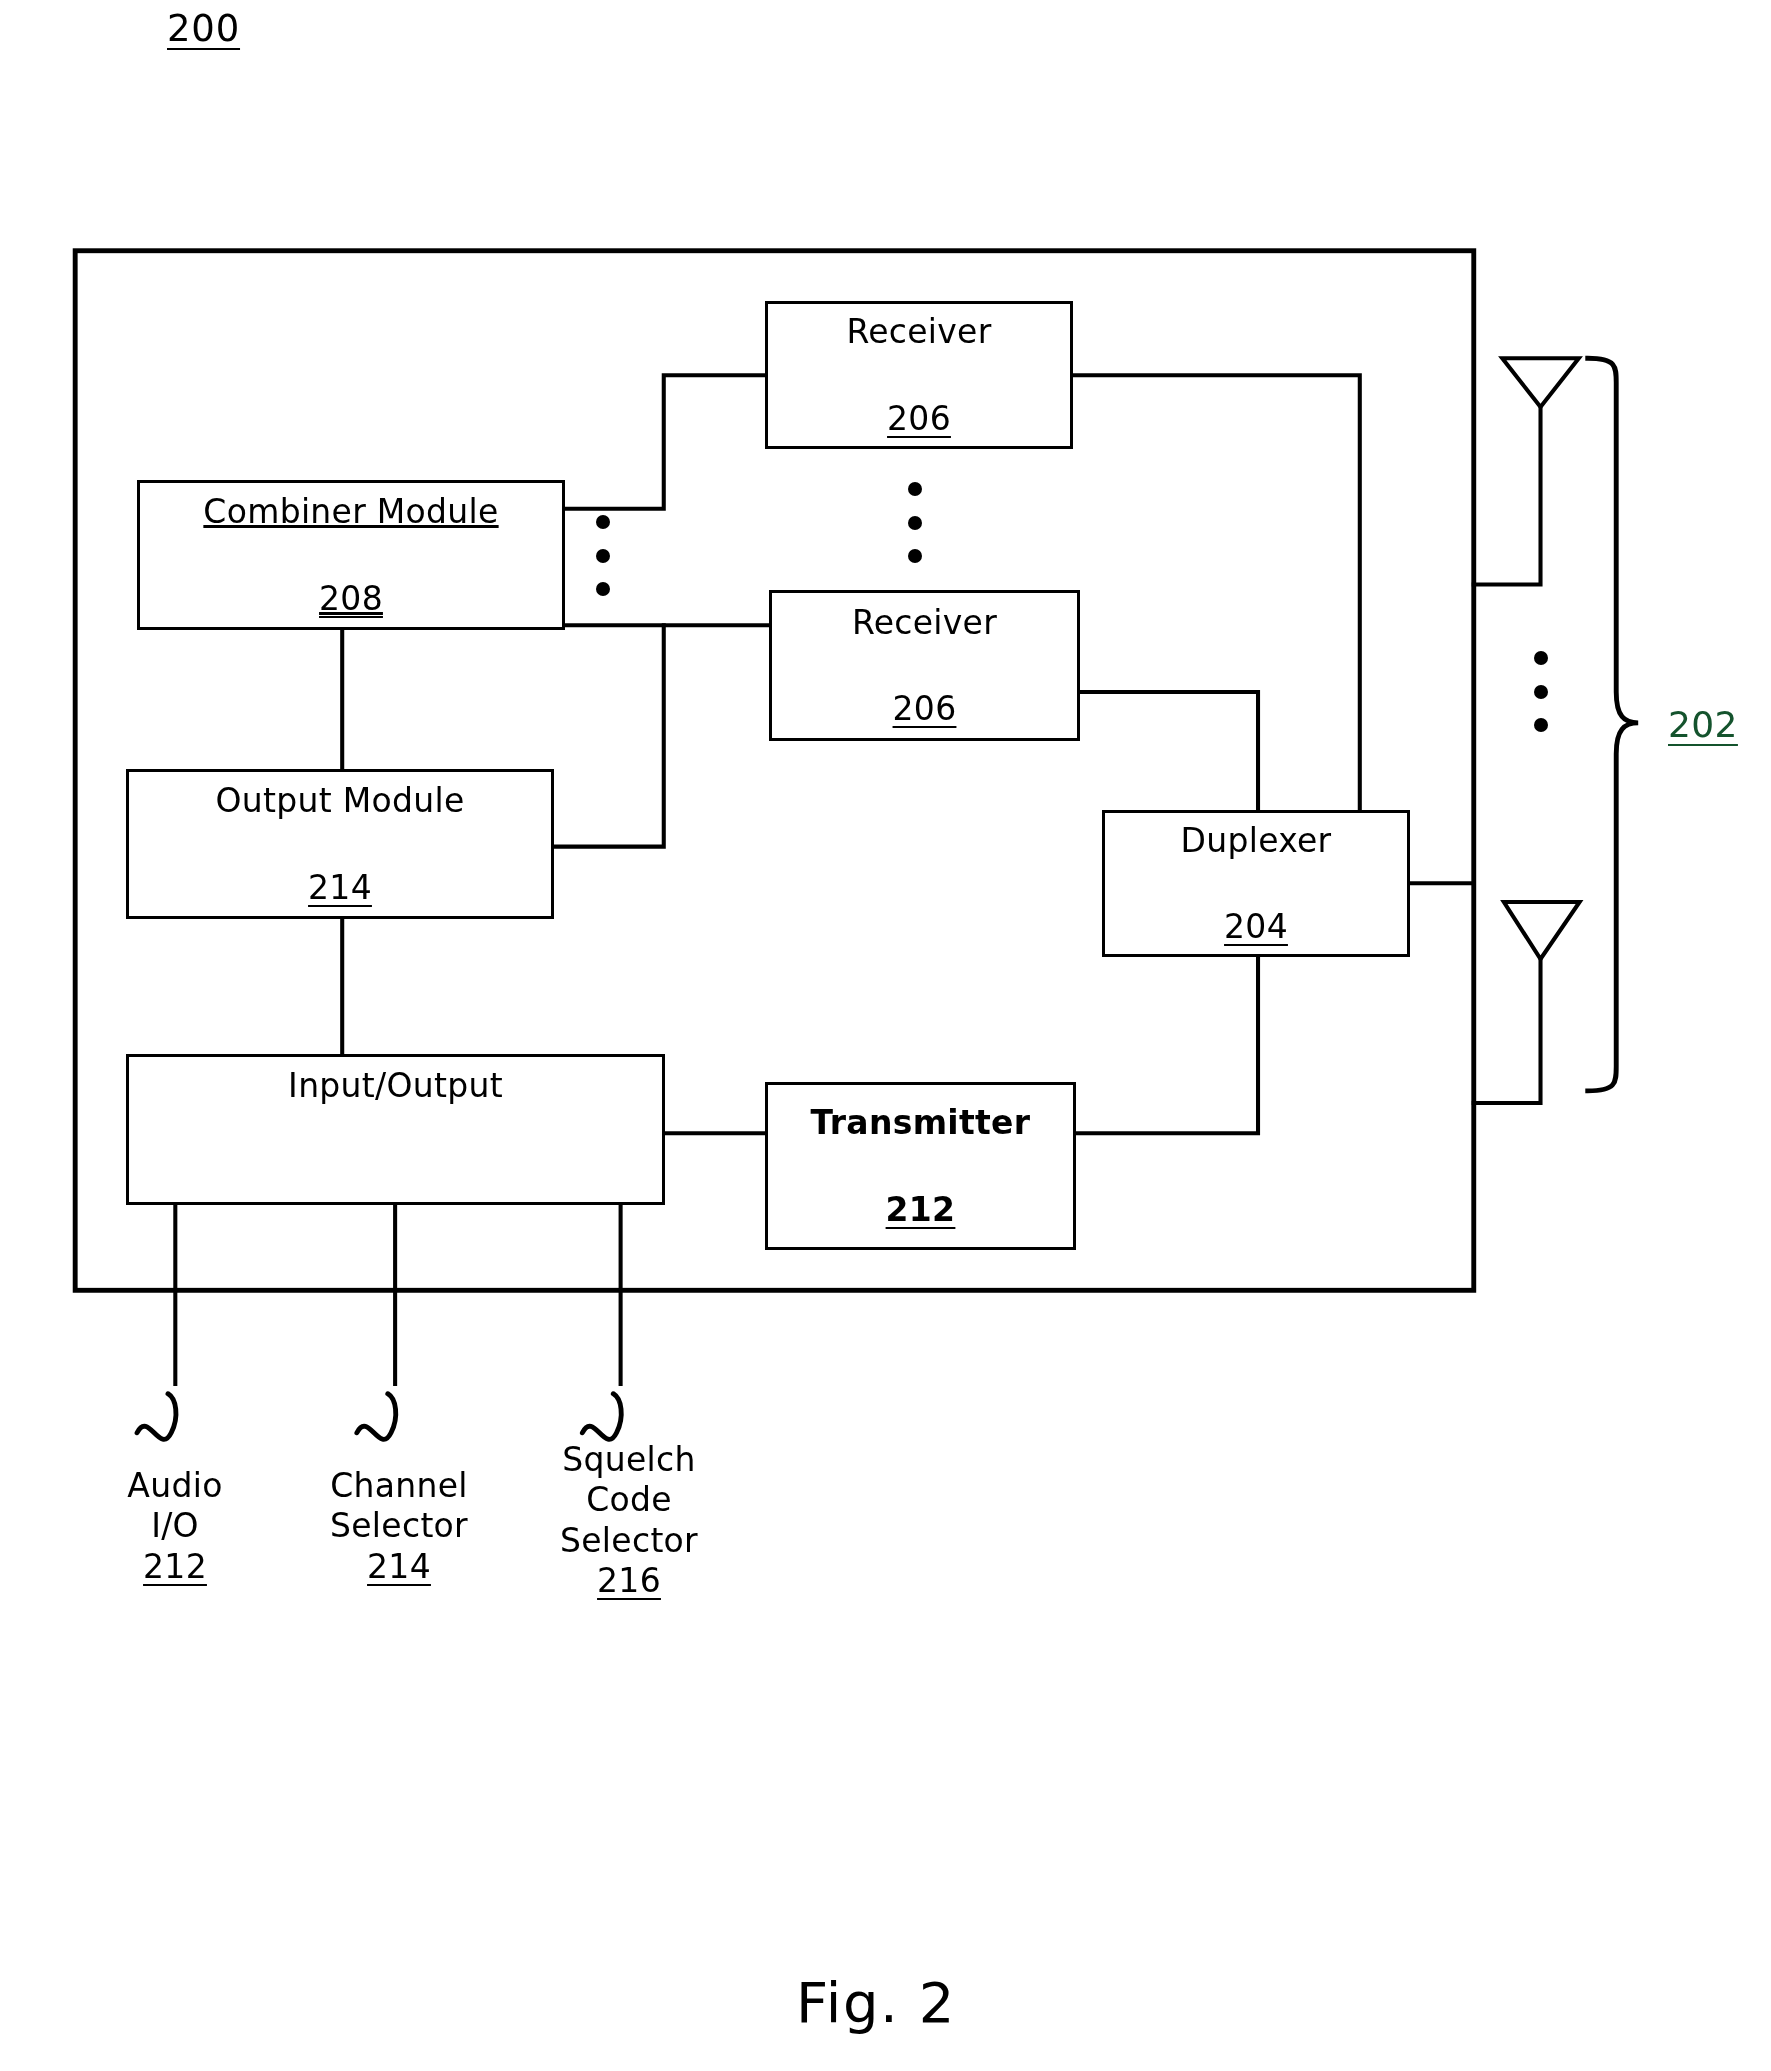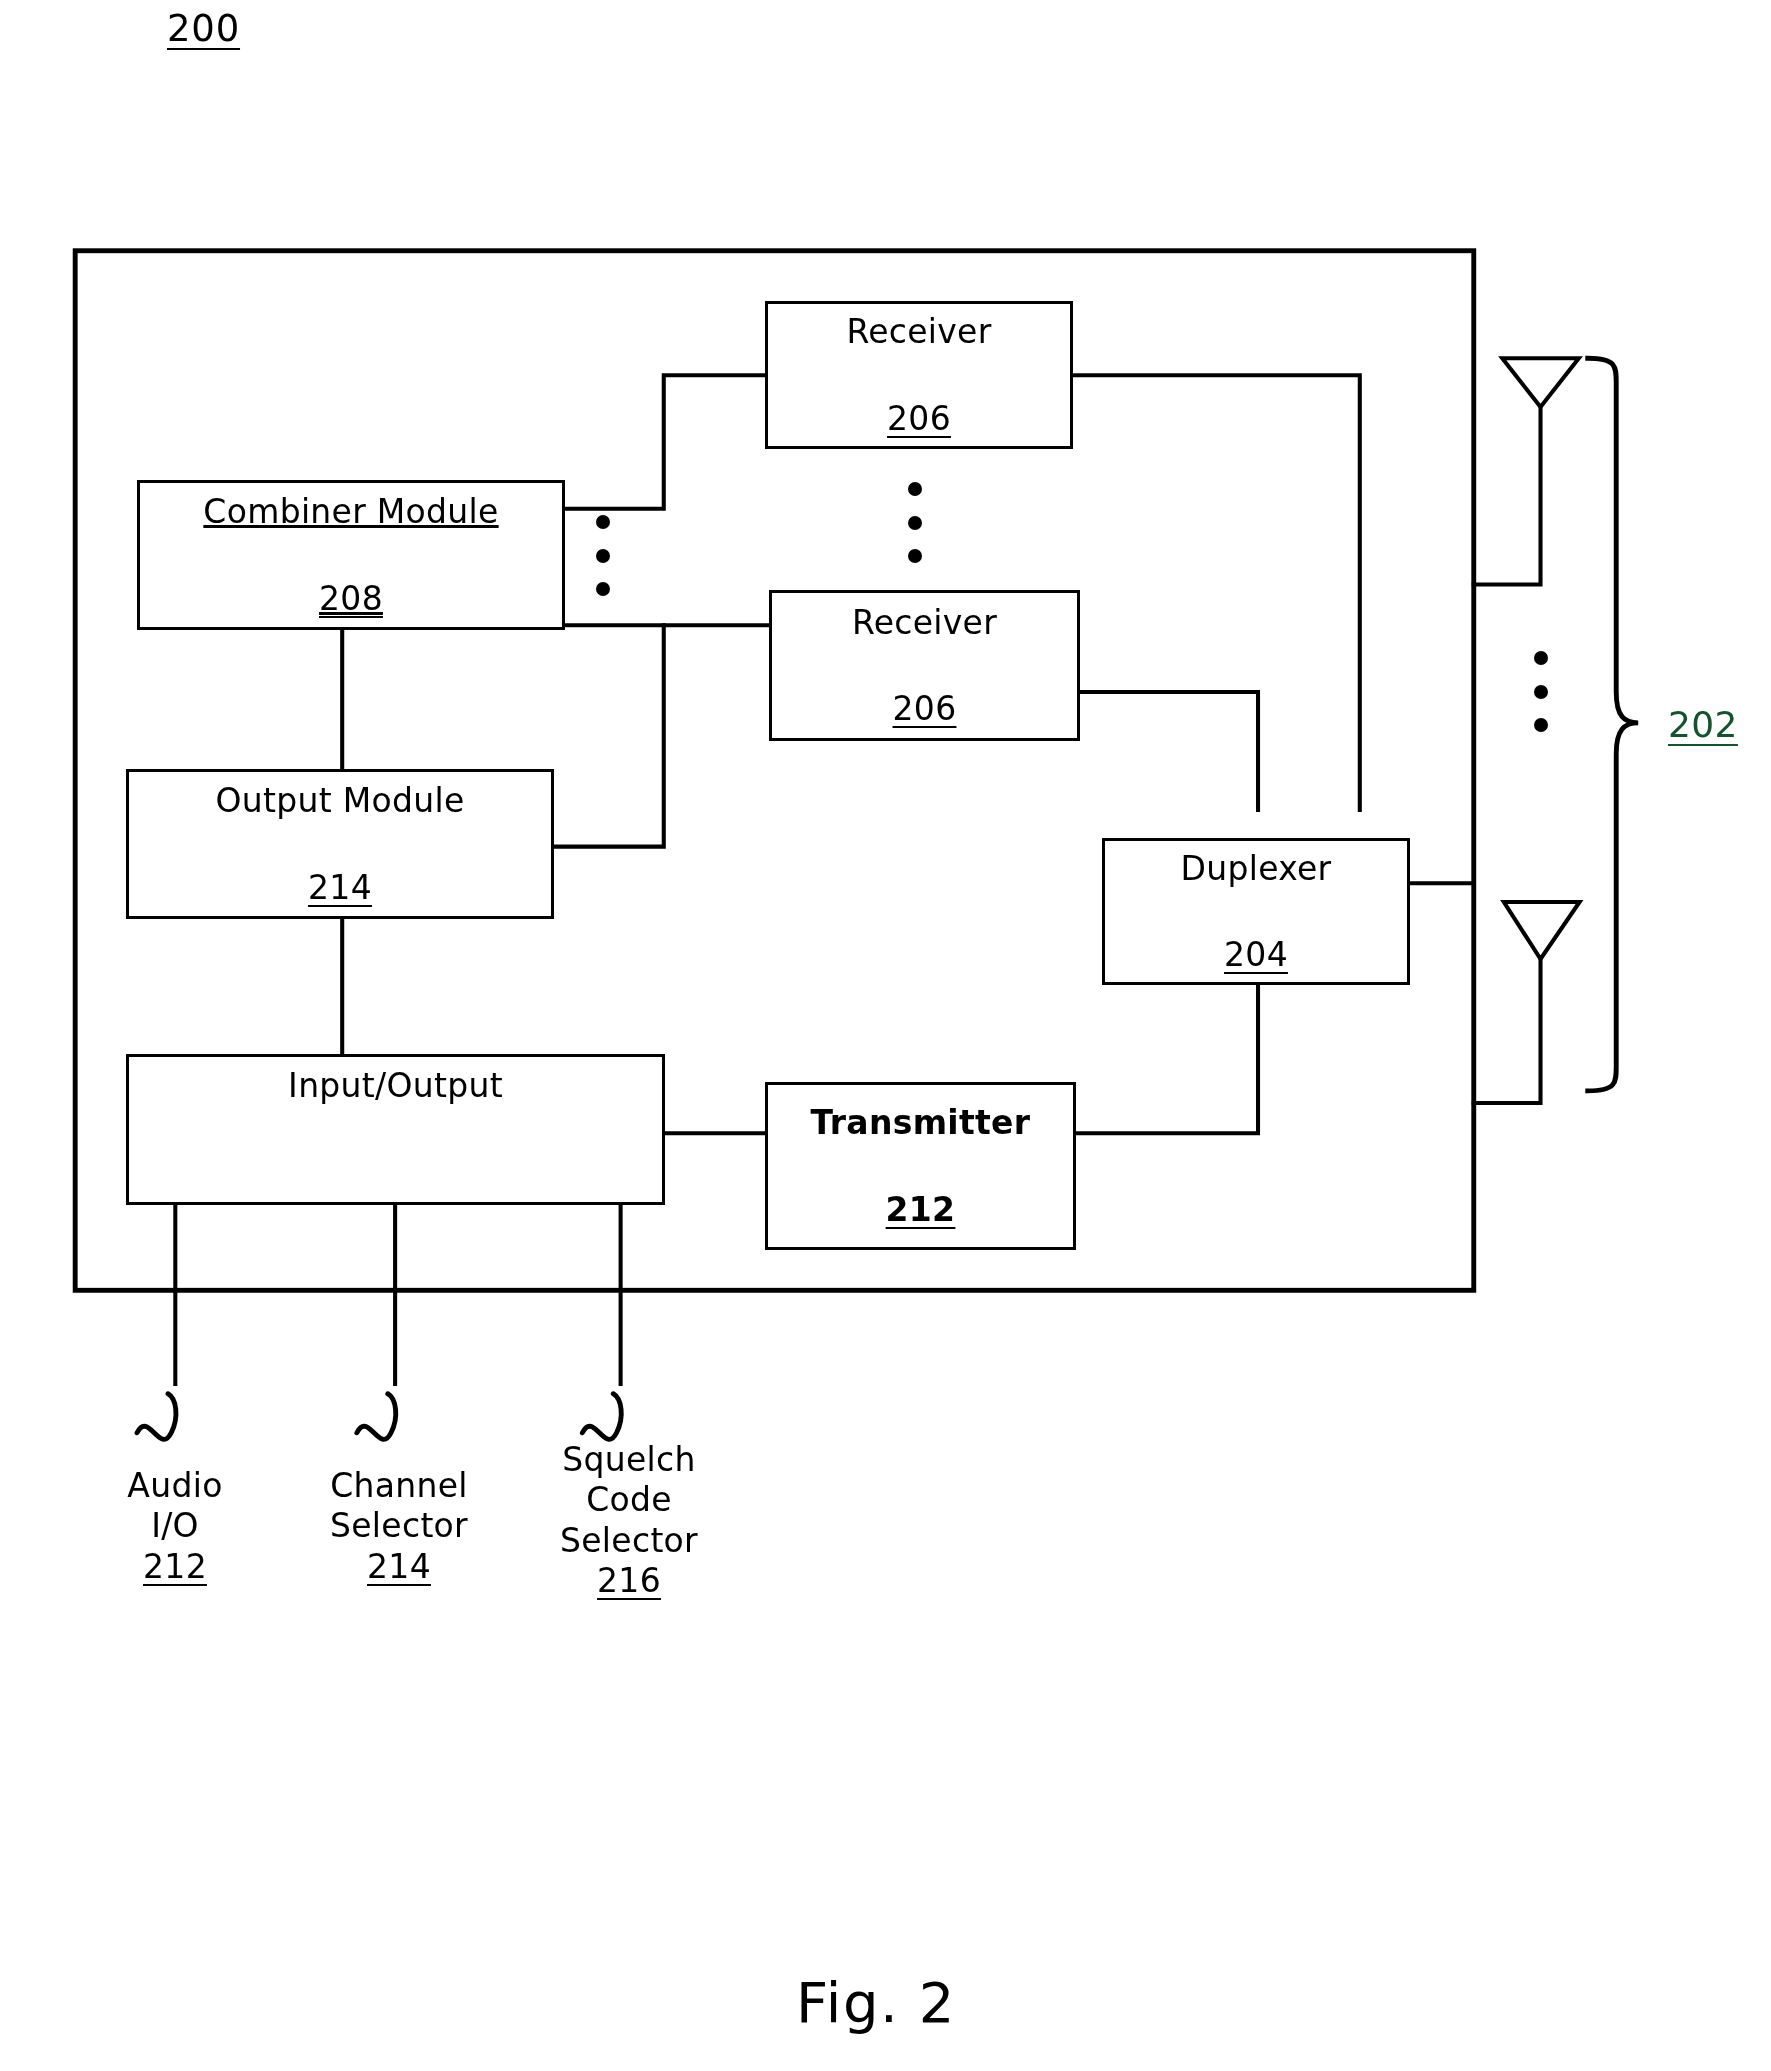--- a/index.html
+++ b/index.html
@@ -193,21 +193,21 @@
 
   <div class="blk inline-ref" style="left:126px; top:1054px; width:539px; height:151px;">
     <span class="t1">Input/Output</span>
   </div>
 
   <div class="blk" style="left:765px; top:1082px; width:311px; height:168px;font-weight:bold;">
     <span class="t1">Transmitter</span>
     <span class="t2">212</span>
   </div>
 
-  <div class="blk" style="left:1102px; top:810px; width:308px; height:147px;margin-top:28px;">
+  <div class="blk" style="left:1102px; top:810px; width:308px; height:147px;">
     <span class="t1">Duplexer</span>
     <span class="t2">204</span>
   </div>
 
   <div class="dots" style="left:595px; top:515px; width:16.3px; height:81px;">
     <i></i>
       <i></i>
       <i></i>
   </div>
 

